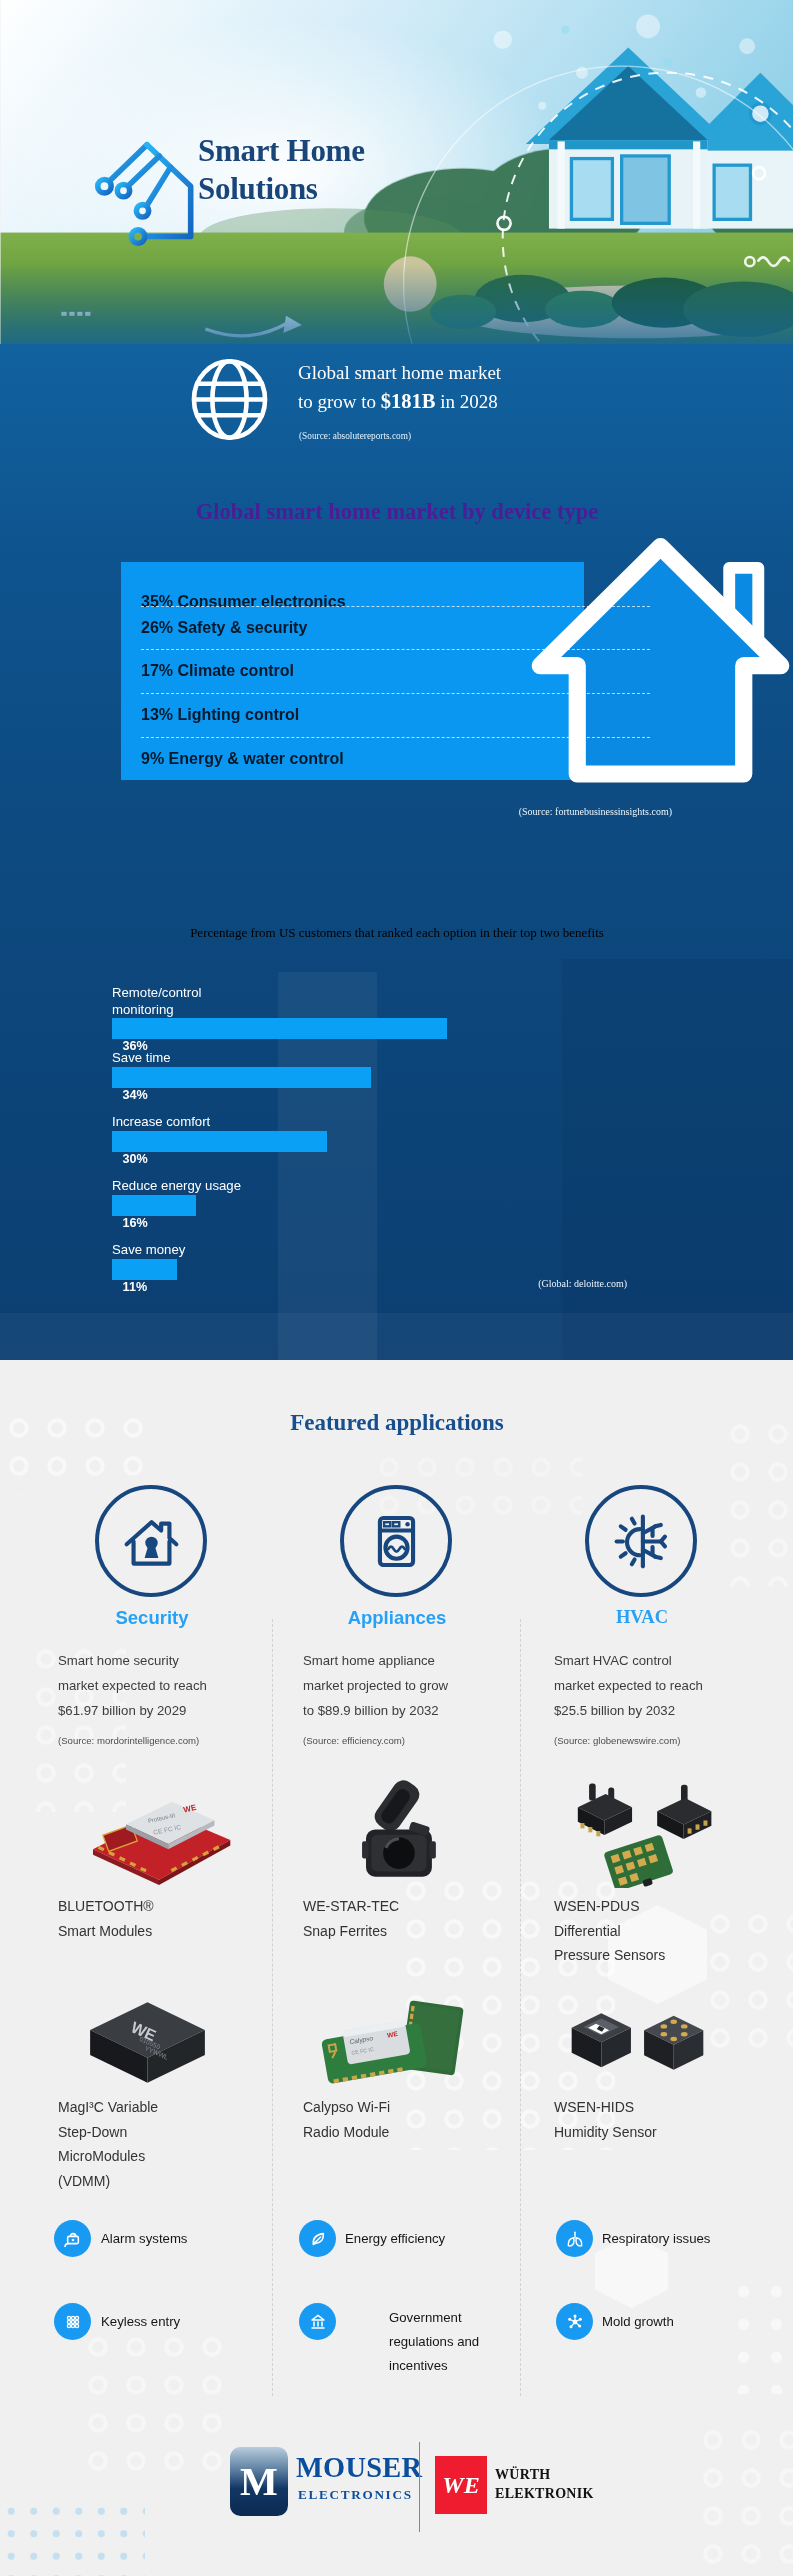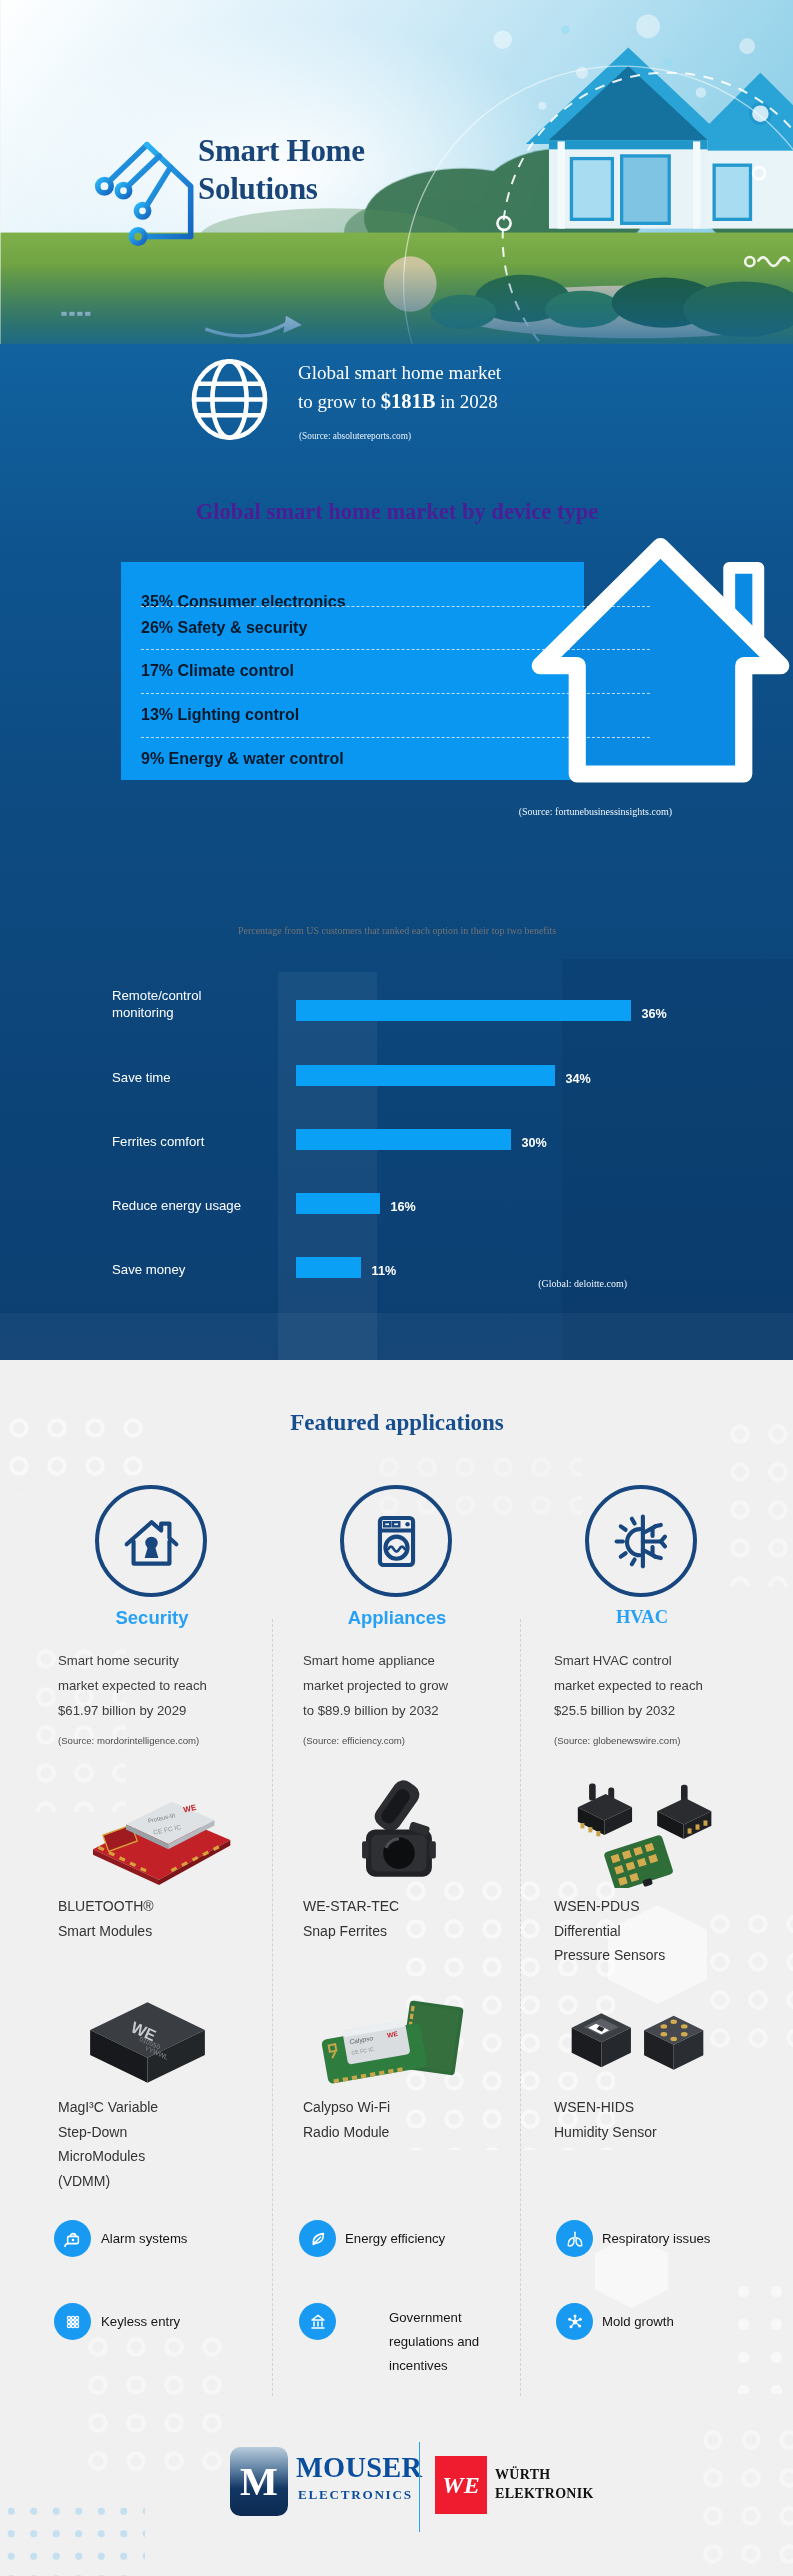--- a/index.html
+++ b/index.html
@@ -27,23 +27,23 @@
   #stat-src{top:431px;left:299px;color:#e8f2fb;font-size:9.3px;}
   #dev-title{top:499px;font-size:22.5px;font-weight:700;color:#4c1d95;}
   #dev-panel{top:562px;left:121px;width:463px;height:218px;background:#0a97f2;}
   .dev-row{position:absolute;left:141px;height:44px;line-height:44px;
            font-size:16px;font-weight:700;color:#06192b;}
   .dev-sep{position:absolute;left:141px;width:509px;height:0;
            border-top:1.3px dashed rgba(255,255,255,0.7);z-index:5;}
   #dev-house{top:528px;left:531px;width:259px;height:266px;z-index:3;}
   #dev-src{top:806px;right:122px;color:#eef6fc;font-size:10px;}
   #ben-title{top:885px;font-size:24px;font-weight:700;color:#ffffff;}
-  #ben-sub{top:925px;font-size:10px;color:#737373;}
+  #ben-sub{top:925px;font-size:13px;color:#000000;}
   .benefit-row{position:absolute;left:112px;right:40px;height:36px;
-               display:flex;align-items:flex-end;}
+               display:flex;align-items:flex-start;flex-direction:column;}
   .b-label{flex:none;width:184px;color:#ffffff;font-size:13.2px;line-height:16.5px;}
   .b-bar{flex:none;height:21px;background:#09a0f6;}
   .b-val{color:#ffffff;font-size:12.6px;font-weight:700;margin-left:10.6px;}
   #ben-src{top:1278px;right:167px;color:#eef6fc;font-size:10px;}
 
   
   #light{top:1360px;left:0;width:794px;height:1216px;background:#f0f0f1;}
   #apps-title{top:1410px;font-size:23px;font-weight:700;color:#174e8d;}
   .col-divider{position:absolute;top:1619px;height:777px;width:0;
                border-left:1.3px dashed #cfd2d4;}
@@ -261,21 +261,21 @@
 monitoring</div>
     <div class="b-bar" style="width: 335px;"></div>
     <div class="b-val">36%</div>
   </div>
   <div class="benefit-row" style="top:1050px;">
     <div class="b-label pre">Save time</div>
     <div class="b-bar" style="width: 259px;"></div>
     <div class="b-val">34%</div>
   </div>
   <div class="benefit-row" style="top:1114px;">
-    <div class="b-label pre">Ferrites comfort</div>
+    <div class="b-label pre">Increase comfort</div>
     <div class="b-bar" style="width: 215px;"></div>
     <div class="b-val">30%</div>
   </div>
   <div class="benefit-row" style="top:1178px;">
     <div class="b-label pre">Reduce energy usage</div>
     <div class="b-bar" style="width: 84px;"></div>
     <div class="b-val">16%</div>
   </div>
   <div class="benefit-row" style="top:1242px;">
     <div class="b-label pre">Save money</div>

